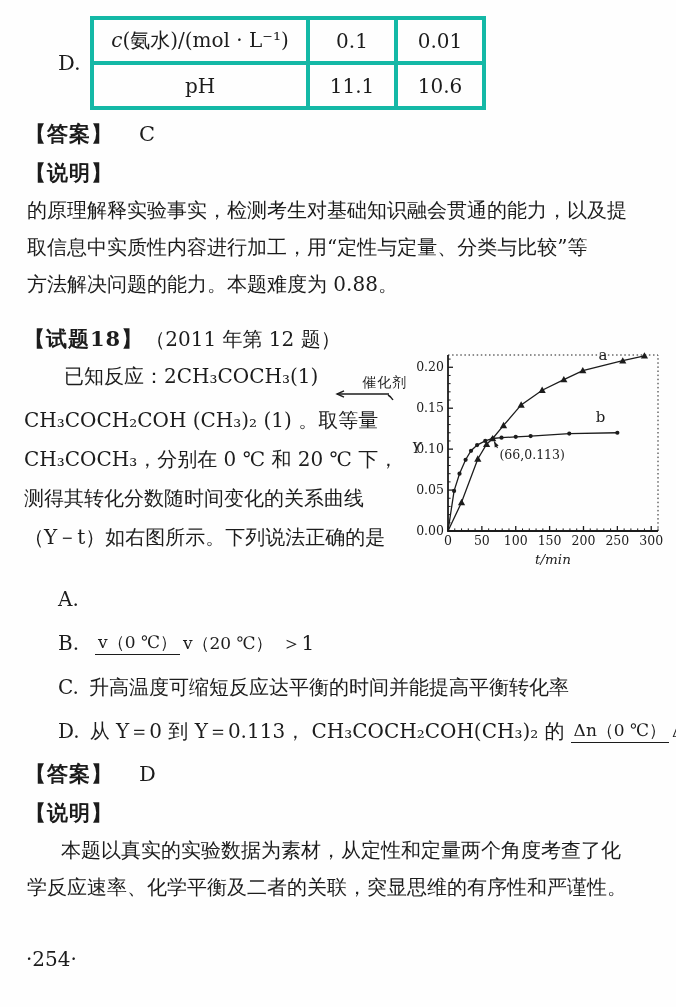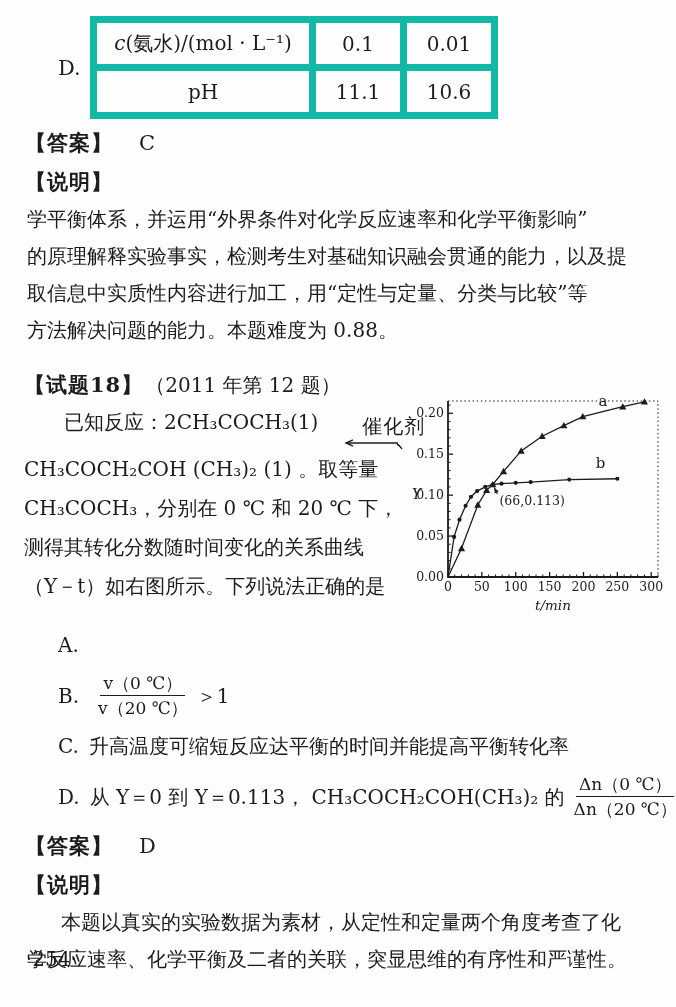--- a/index.html
+++ b/index.html
@@ -11,21 +11,21 @@
     color:#1c1c1c;
     font-family:"DejaVu Serif","Liberation Serif",serif;
     font-size:20px;
     overflow:hidden;
   }
   
   .tbl-row{display:flex;align-items:center;padding:16px 0 0 58px;}
   .tbl-label{width:32px;font-size:21px;}
   table.dtable{border-collapse:collapse;margin-left:0;}
   table.dtable td{
-    border:7px solid #14b8a6;
+    border:4px solid #14b8a6;
     text-align:center;
     font-size:20px;
     height:41px;
     padding:0 8px;
   }
   td.c-head{width:196px;}
   td.c-val{width:68px;}
   .it{font-style:italic;}
   
   .tagline{padding:9px 0 0 25px;line-height:30px;}
@@ -39,28 +39,28 @@
   .q-header{padding:20px 0 0 24px;line-height:32px;}
   .q-source{font-size:20px;margin-left:2px;}
   .q-body{display:flex;padding:2px 8px 0 24px;}
   .q-left{width:382px;}
   .q-left .qline{line-height:39px;white-space:nowrap;}
   .q-left .qline.indent{text-indent:40px;}
   .rxn-arrow{
     display:inline-flex;flex-direction:column;align-items:center;
     vertical-align:-4px;margin-left:4px;line-height:1;
   }
-  .rxn-arrow .cat{font-size:20px;letter-spacing:1px;margin-bottom:1px;font-family:Liberation Mono, monospace;}
+  .rxn-arrow .cat{font-size:14px;letter-spacing:1px;margin-bottom:1px;}
   .q-right{flex:1;display:flex;justify-content:flex-end;}
   .chartbox{margin-top:-14px;}
   
   .opt{padding:8px 0 0 58px;display:flex;align-items:center;line-height:34px;white-space:nowrap;}
   .opt .olabel{margin-right:10px;}
   .frac{
-    display:inline-flex;flex-direction:column;align-items:center;
+    display:inline-flex;flex-direction:row;align-items:center;
     font-size:17px;line-height:1.3;margin:0 6px;vertical-align:middle;
   }
   .frac .num{border-bottom:1.6px solid #1c1c1c;padding:0 3px 1px 3px;}
   .frac .den{padding:1px 3px 0 3px;}
   .opt-tall{padding-top:10px;padding-bottom:2px;}
   
   .pagenum{position:absolute;left:26px;bottom:36px;font-size:20px;}
   svg text{font-family:"DejaVu Serif","Liberation Serif",serif;}
 </style>
 </head>
@@ -87,21 +87,20 @@
   </div>
 
   <div class="tagline">
     <span class="tag">【答案】</span><span class="tag-val">C</span>
   </div>
 
   <div class="tagline">
     <span class="tag">【说明】</span>
   </div>
   <div class="para">
-    <div class="pline">学平衡体系，并运用“外界条件对化学反应速率和化学平衡影响”</div>
     <div class="pline">的原理解释实验事实，检测考生对基础知识融会贯通的能力，以及提</div>
     <div class="pline">取信息中实质性内容进行加工，用“定性与定量、分类与比较”等</div>
     <div class="pline">方法解决问题的能力。本题难度为 0.88。</div>
   </div>
 
   <div class="q-header">
     <span class="tag">【试题18】</span><span class="q-source">（2011 年第 12 题）</span>
   </div>
 
   <div class="q-body">

